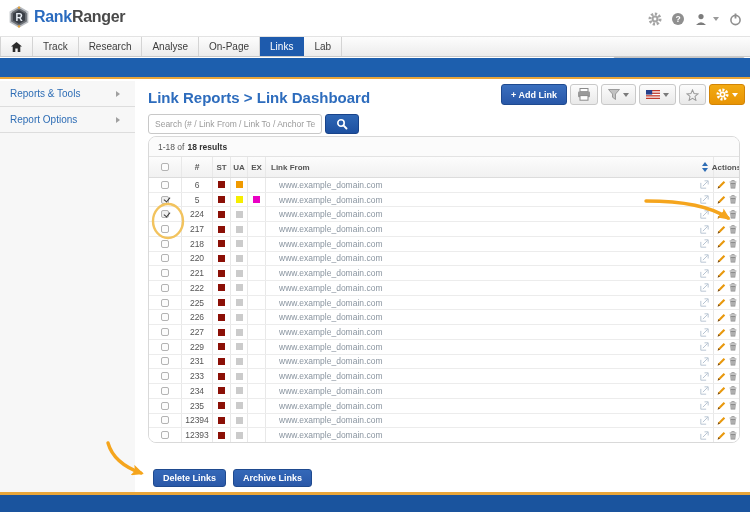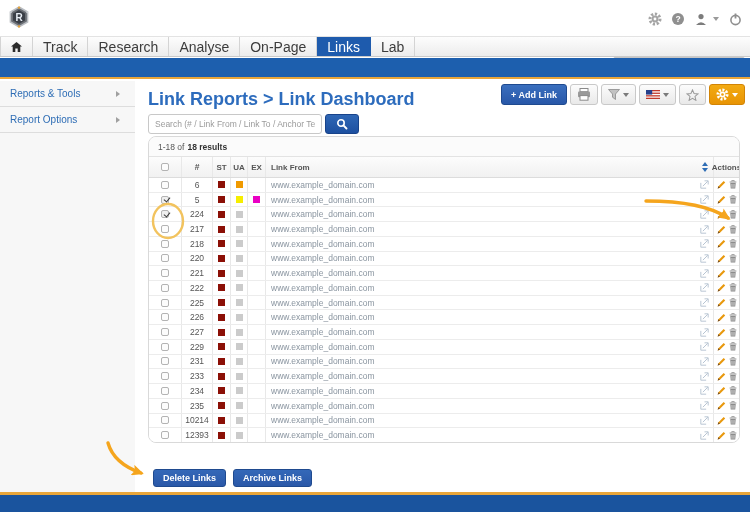--- a/index.html
+++ b/index.html
@@ -12,40 +12,40 @@
   .logo-badge { width:22px; height:22px; }
   .logo-text { font-size:16px; font-weight:bold; letter-spacing:-0.3px; }
   .logo-rank { color:#2a6bbf; }
   .logo-ranger { color:#4a4a4a; }
   .top-icons { position:absolute; right:8px; top:12px; display:flex; align-items:center; gap:9px; }
   .top-icons .ic { width:14px; height:14px; display:inline-flex; align-items:center; justify-content:center; cursor:pointer; }
   .tiny-caret { width:0; height:0; border-left:3px solid transparent; border-right:3px solid transparent; border-top:4px solid #9a9a9a; margin-left:-4px; }
 
   
   .nav-bar { position:absolute; left:0; top:36px; width:750px; height:21px; background:linear-gradient(#fdfdfd,#ececec); border-top:1px solid #e3e3e3; border-bottom:1px solid #c9c9c9; display:flex; align-items:stretch; }
-  .nav-tab { font-size:14px; color:#3c3c3c; display:flex; align-items:center; padding:0 10px; border-right:1px solid #d4d4d4; cursor:pointer; }
+  .nav-tab { font-size:10px; color:#3c3c3c; display:flex; align-items:center; padding:0 10px; border-right:1px solid #d4d4d4; cursor:pointer; }
   .nav-tab:first-child { border-left:1px solid #d4d4d4; }
   .nav-tab.active { background:#1e5bad; color:#fff; border-right-color:#1e5bad; }
   .shortcuts-wrap { position:absolute; right:5px; top:17px; height:20px; display:flex; align-items:center; gap:7px; }
   .shortcuts-label { font-size:9px; color:#444; }
   .shortcuts-select { width:132px; height:15px; background:#fbfbfb; border:1px solid #c6c6c6; border-radius:2px; position:relative; cursor:pointer; display:flex; align-items:center; }
   .blur-blob { width:42px; height:7px; margin-left:4px; background:#c9d2da; border-radius:3px; filter:blur(2px); }
   .select-caret { position:absolute; right:3px; top:4px; width:0; height:0; border-left:3.5px solid transparent; border-right:3.5px solid transparent; border-top:4.5px solid #8a8a8a; }
 
   
   .blue-band { position:absolute; left:0; top:58px; width:750px; height:21px; background:#1d5fae; border-bottom:2px solid #e9a63a; }
 
   
   .sidebar { position:absolute; left:0; top:81px; width:147px; bottom:20px; background:#f7f7f7; border-right:1px solid #d9d9d9; }
   .side-item { height:26px; display:flex; align-items:center; padding:0 10px; border-bottom:1px solid #ddd; color:#2e6db5; font-size:10px; cursor:pointer; position:relative; }
   .side-caret { position:absolute; right:26px; width:0; height:0; border-top:3.5px solid transparent; border-bottom:3.5px solid transparent; border-left:4.5px solid #a0a0a0; }
 
   
   .main { position:absolute; left:135px; top:81px; right:0; bottom:20px; background:#fff; }
-  .page-title { position:absolute; left:13px; top:8px; font-size:18px; font-weight:bold; color:#2d6cbd; }
+  .page-title { position:absolute; left:13px; top:8px; font-size:15px; font-weight:bold; color:#2d6cbd; }
 
   .toolbar { position:absolute; right:5px; top:3px; display:flex; gap:3px; align-items:center; }
   .btn-addlink { height:21px; padding:0 9px; background:linear-gradient(#3a6fbe,#2857a8); border:1px solid #1f4a8f; border-radius:3px; color:#fff; font-size:9px; font-weight:bold; display:flex; align-items:center; cursor:pointer; }
   .tool-btn { height:21px; background:linear-gradient(#fcfcfc,#e9e9e9); border:1px solid #c9c9c9; border-radius:3px; display:flex; align-items:center; justify-content:center; gap:3px; padding:0 6px; cursor:pointer; }
   .tool-btn .dn { width:0; height:0; border-left:3px solid transparent; border-right:3px solid transparent; border-top:4px solid #7a7a7a; }
   .btn-gear-orange { background:linear-gradient(#f3ab13,#e89404); border:1px solid #d28405; }
   .btn-gear-orange .dn { border-top-color:#fff; }
 
   .search-row { position:absolute; left:13px; top:33px; display:flex; align-items:center; }
   .search-input { width:174px; height:20px; border:1px solid #c8c8c8; border-radius:3px; font-size:8.5px; color:#666; padding:0 6px; font-family:"Liberation Sans",sans-serif; }
@@ -63,21 +63,21 @@
 
   .thead { height:21px; background:linear-gradient(#fcfcfc,#f1f1f1); border-bottom:1px solid #dcdcdc; display:flex; font-size:8px; font-weight:bold; color:#555; }
   .tbody { display:flex; flex-direction:column; height:264px; }
   .tr { flex:1; display:flex; border-bottom:1px solid #ececec; background:#fff; }
   .tr:last-child { border-bottom:none; }
   .td, .th { display:flex; align-items:center; justify-content:center; border-right:1px solid #e8e8e8; height:100%; }
   .c-sel { width:33px; } .c-num { width:31px; } .c-st { width:18px; } .c-ua { width:17px; } .c-ex { width:18px; }
   .c-link { flex:1; justify-content:flex-start; padding-left:5px;gap:24px; }
   .c-act { width:25px; border-right:none; gap:3px; }
   .c-num { font-size:8.5px; color:#555; }
-  .link-from { font-size:8.5px; color:#8a95a0; text-decoration:none; cursor:pointer; }
+  .link-from { font-size:8.5px; color:#8a95a0; text-decoration:none; cursor:pointer;margin-left:8px; }
   .ext { margin-left:auto; margin-right:4px; display:flex; cursor:pointer; }
   .sq { width:7px; height:7px; display:inline-block; }
   .cb { width:8px; height:8px; border:1px solid #b3b3b3; border-radius:2px; background:#fcfcfc; cursor:pointer; position:relative; }
   .cb.checked { background:#efefef; }
   .cb.checked::after { content:""; position:absolute; left:1.5px; top:0.5px; width:5px; height:3px; border-left:1.5px solid #3c3c3c; border-bottom:1.5px solid #3c3c3c; transform:rotate(-50deg); }
   .sort-box { margin-left:auto; margin-right:5px; display:flex; flex-direction:column; gap:2px; cursor:pointer; }
   .sort-up { width:0; height:0; border-left:3.5px solid transparent; border-right:3.5px solid transparent; border-bottom:4px solid #2e6db5; }
   .sort-down { width:0; height:0; border-left:3.5px solid transparent; border-right:3.5px solid transparent; border-top:4px solid #2e6db5; }
   .act-ic { display:flex; cursor:pointer; }
 
@@ -98,20 +98,21 @@
   <div class="logo">
     <svg class="logo-badge" viewBox="0 0 22 22">
       <polygon points="11,1 19.6,6 19.6,16 11,21 2.4,16 2.4,6" fill="#6b6f75" stroke="#b9bdc2" stroke-width="1.5"></polygon>
       <polygon points="11,4 17,7.5 17,14.5 11,18 5,14.5 5,7.5" fill="#3a3f47"></polygon>
       <circle cx="11" cy="1.6" r="1.2" fill="#e9a63a"></circle>
         <circle cx="11" cy="20.4" r="1.2" fill="#e9a63a"></circle>
       <circle cx="2.8" cy="6.2" r="1" fill="#cfd3d8"></circle>
         <circle cx="19.2" cy="6.2" r="1" fill="#cfd3d8"></circle>
       <text x="11" y="15" text-anchor="middle" font-size="10" font-weight="bold" fill="#e8eef5" font-family="Liberation Sans, sans-serif">R</text>
     </svg>
+    <span class="logo-text"><span class="logo-rank">Rank</span><span class="logo-ranger">Ranger</span></span>
   </div>
   <div class="top-icons">
     <span class="ic">
       <svg viewBox="0 0 14 14" width="14" height="14">
           <circle cx="7" cy="7" r="5" fill="none" stroke="#a5a5a5" stroke-width="3" stroke-dasharray="2.2 1.6"></circle>
           <circle cx="7" cy="7" r="3.4" fill="#a5a5a5"></circle>
           <circle cx="7" cy="7" r="1.4" fill="#fff"></circle>
         </svg>
     </span>
     <span class="ic">
@@ -884,21 +885,21 @@
                 <line x1="3.7" y1="4.8" x2="3.8" y2="9.6" stroke="#fff" stroke-width="0.8"></line>
                 <line x1="6.3" y1="4.8" x2="6.2" y2="9.6" stroke="#fff" stroke-width="0.8"></line>
               </svg>
       </span>
     </div>
   </div>
         <div class="tr">
     <div class="td c-sel">
             <span class="cb"></span>
           </div>
-    <div class="td c-num">10214</div>
+    <div class="td c-num">12394</div>
     <div class="td c-st">
             <span class="sq" style="background: rgb(139, 15, 6);"></span>
           </div>
     <div class="td c-ua">
             <span class="sq" style="background: rgb(203, 203, 203);"></span>
           </div>
     <div class="td c-ex">
             <span class="sq" style="visibility: hidden;"></span>
           </div>
     <div class="td c-link">

